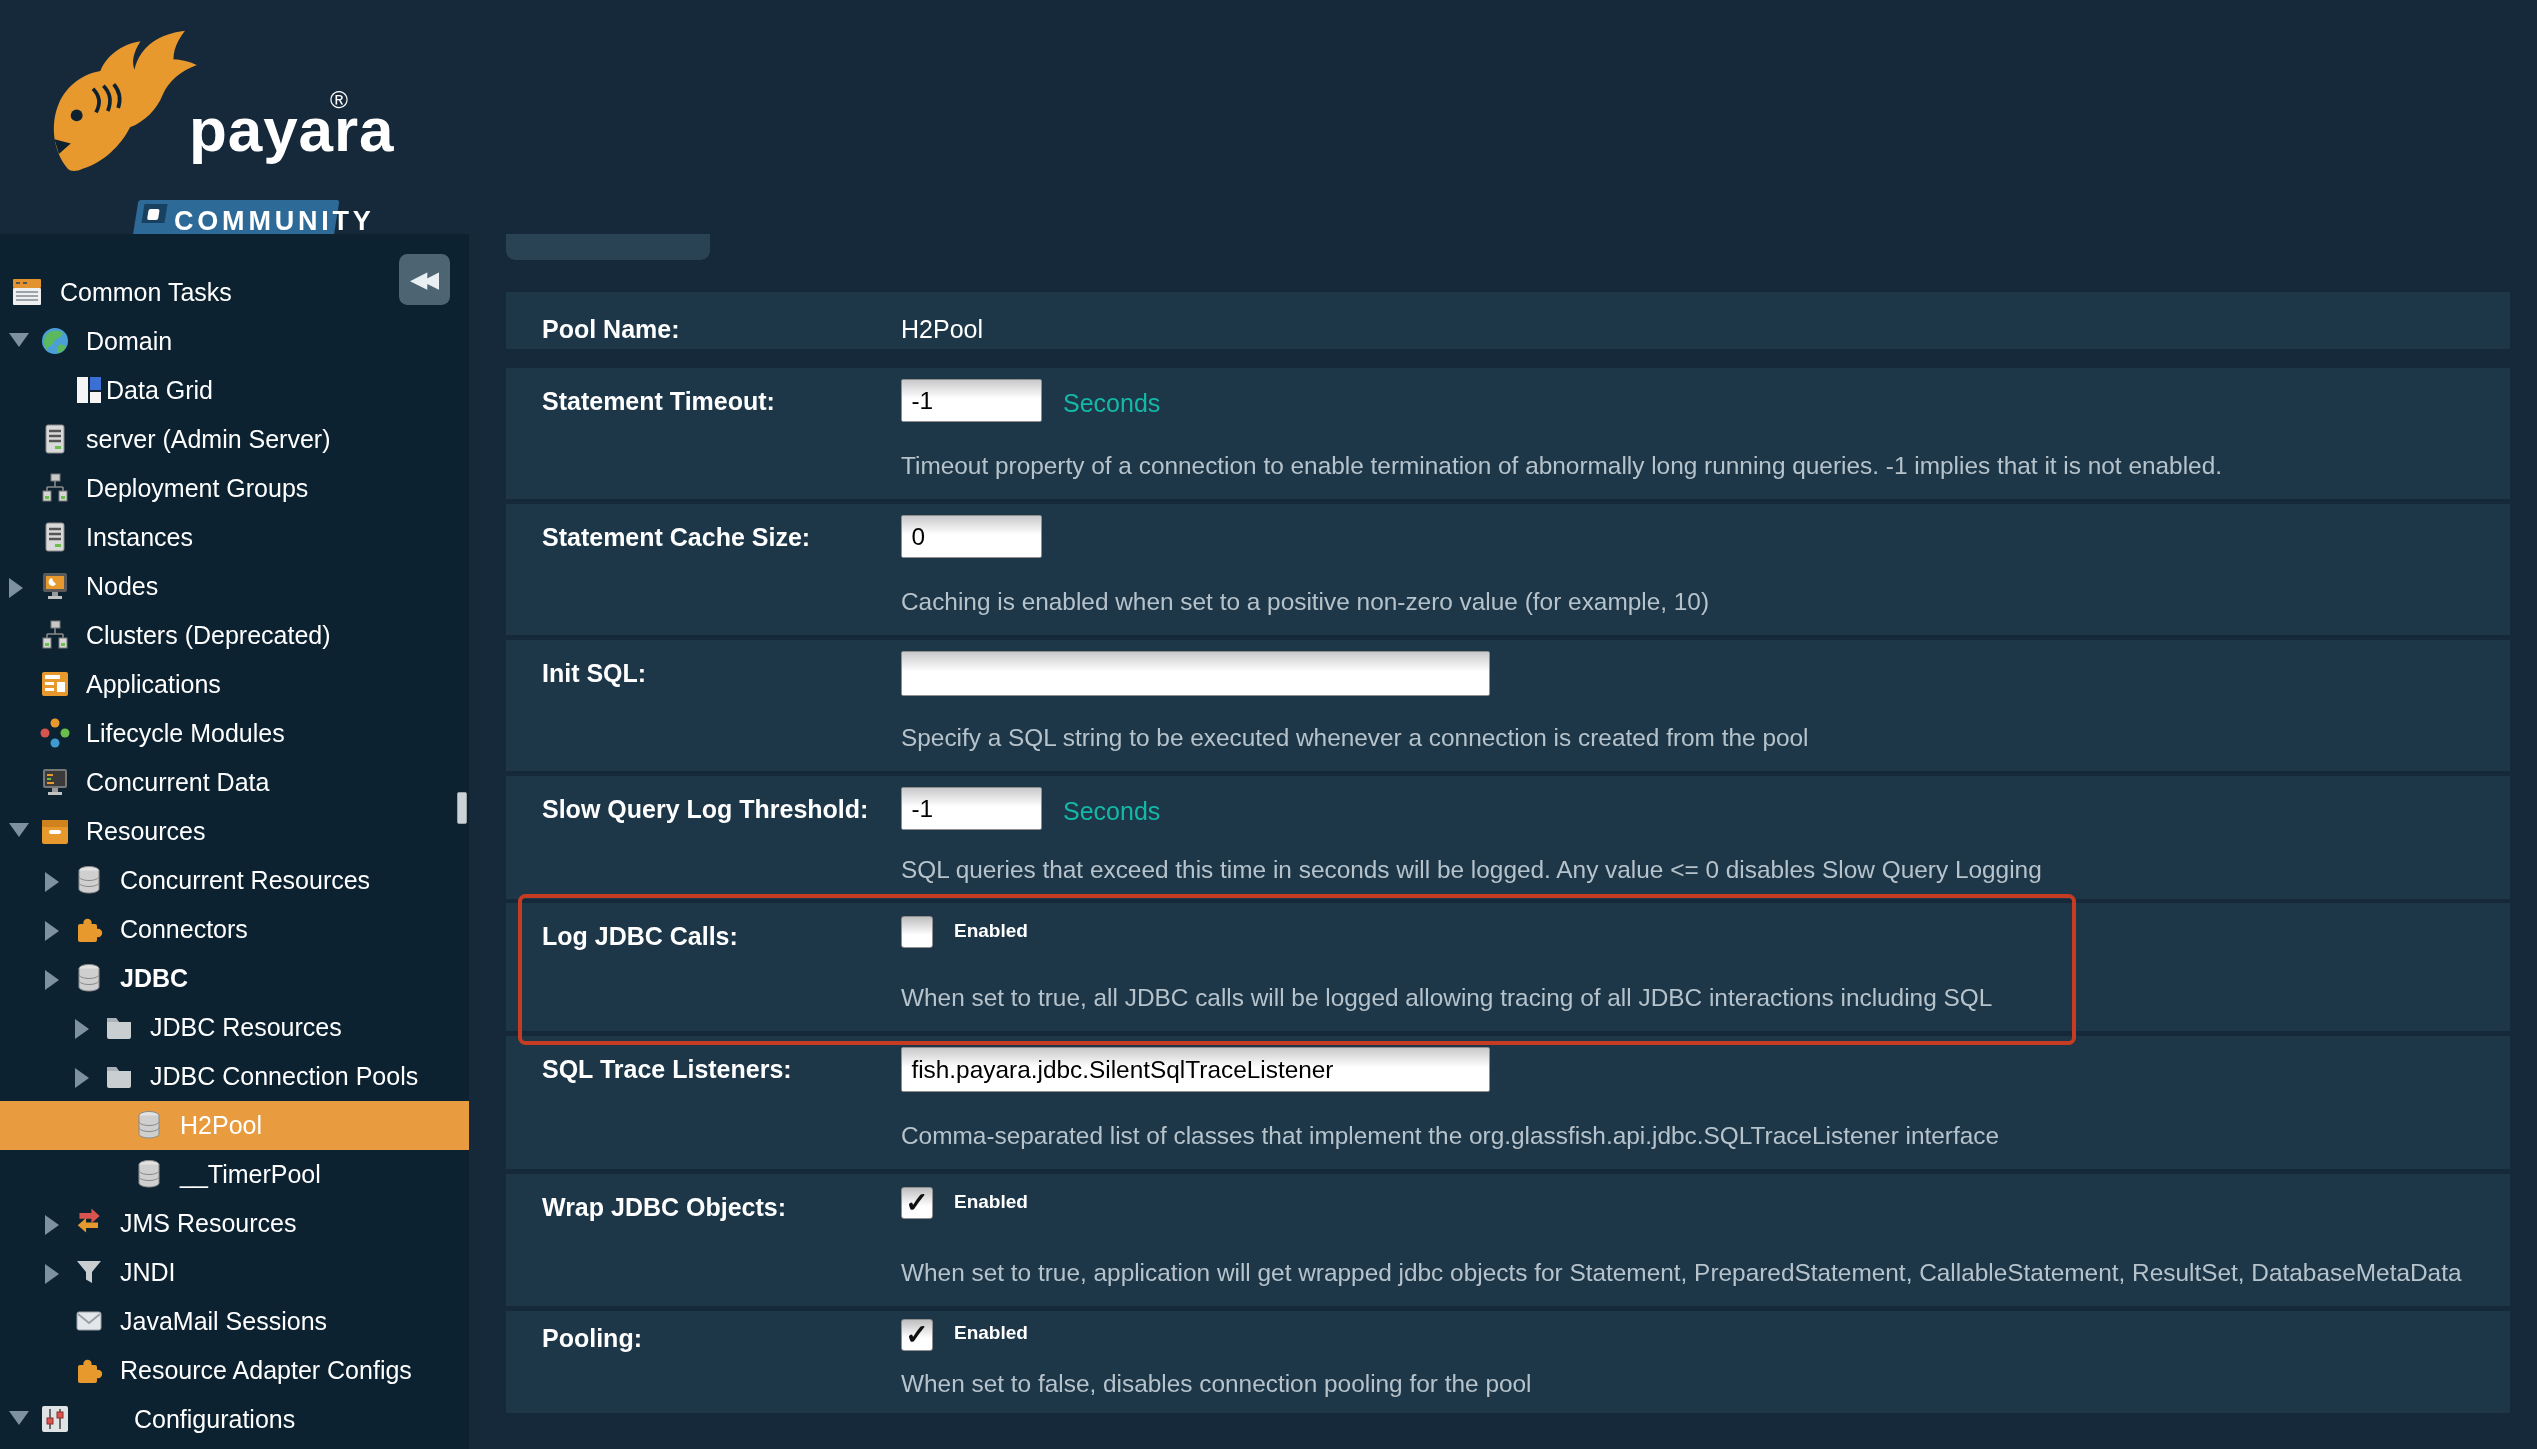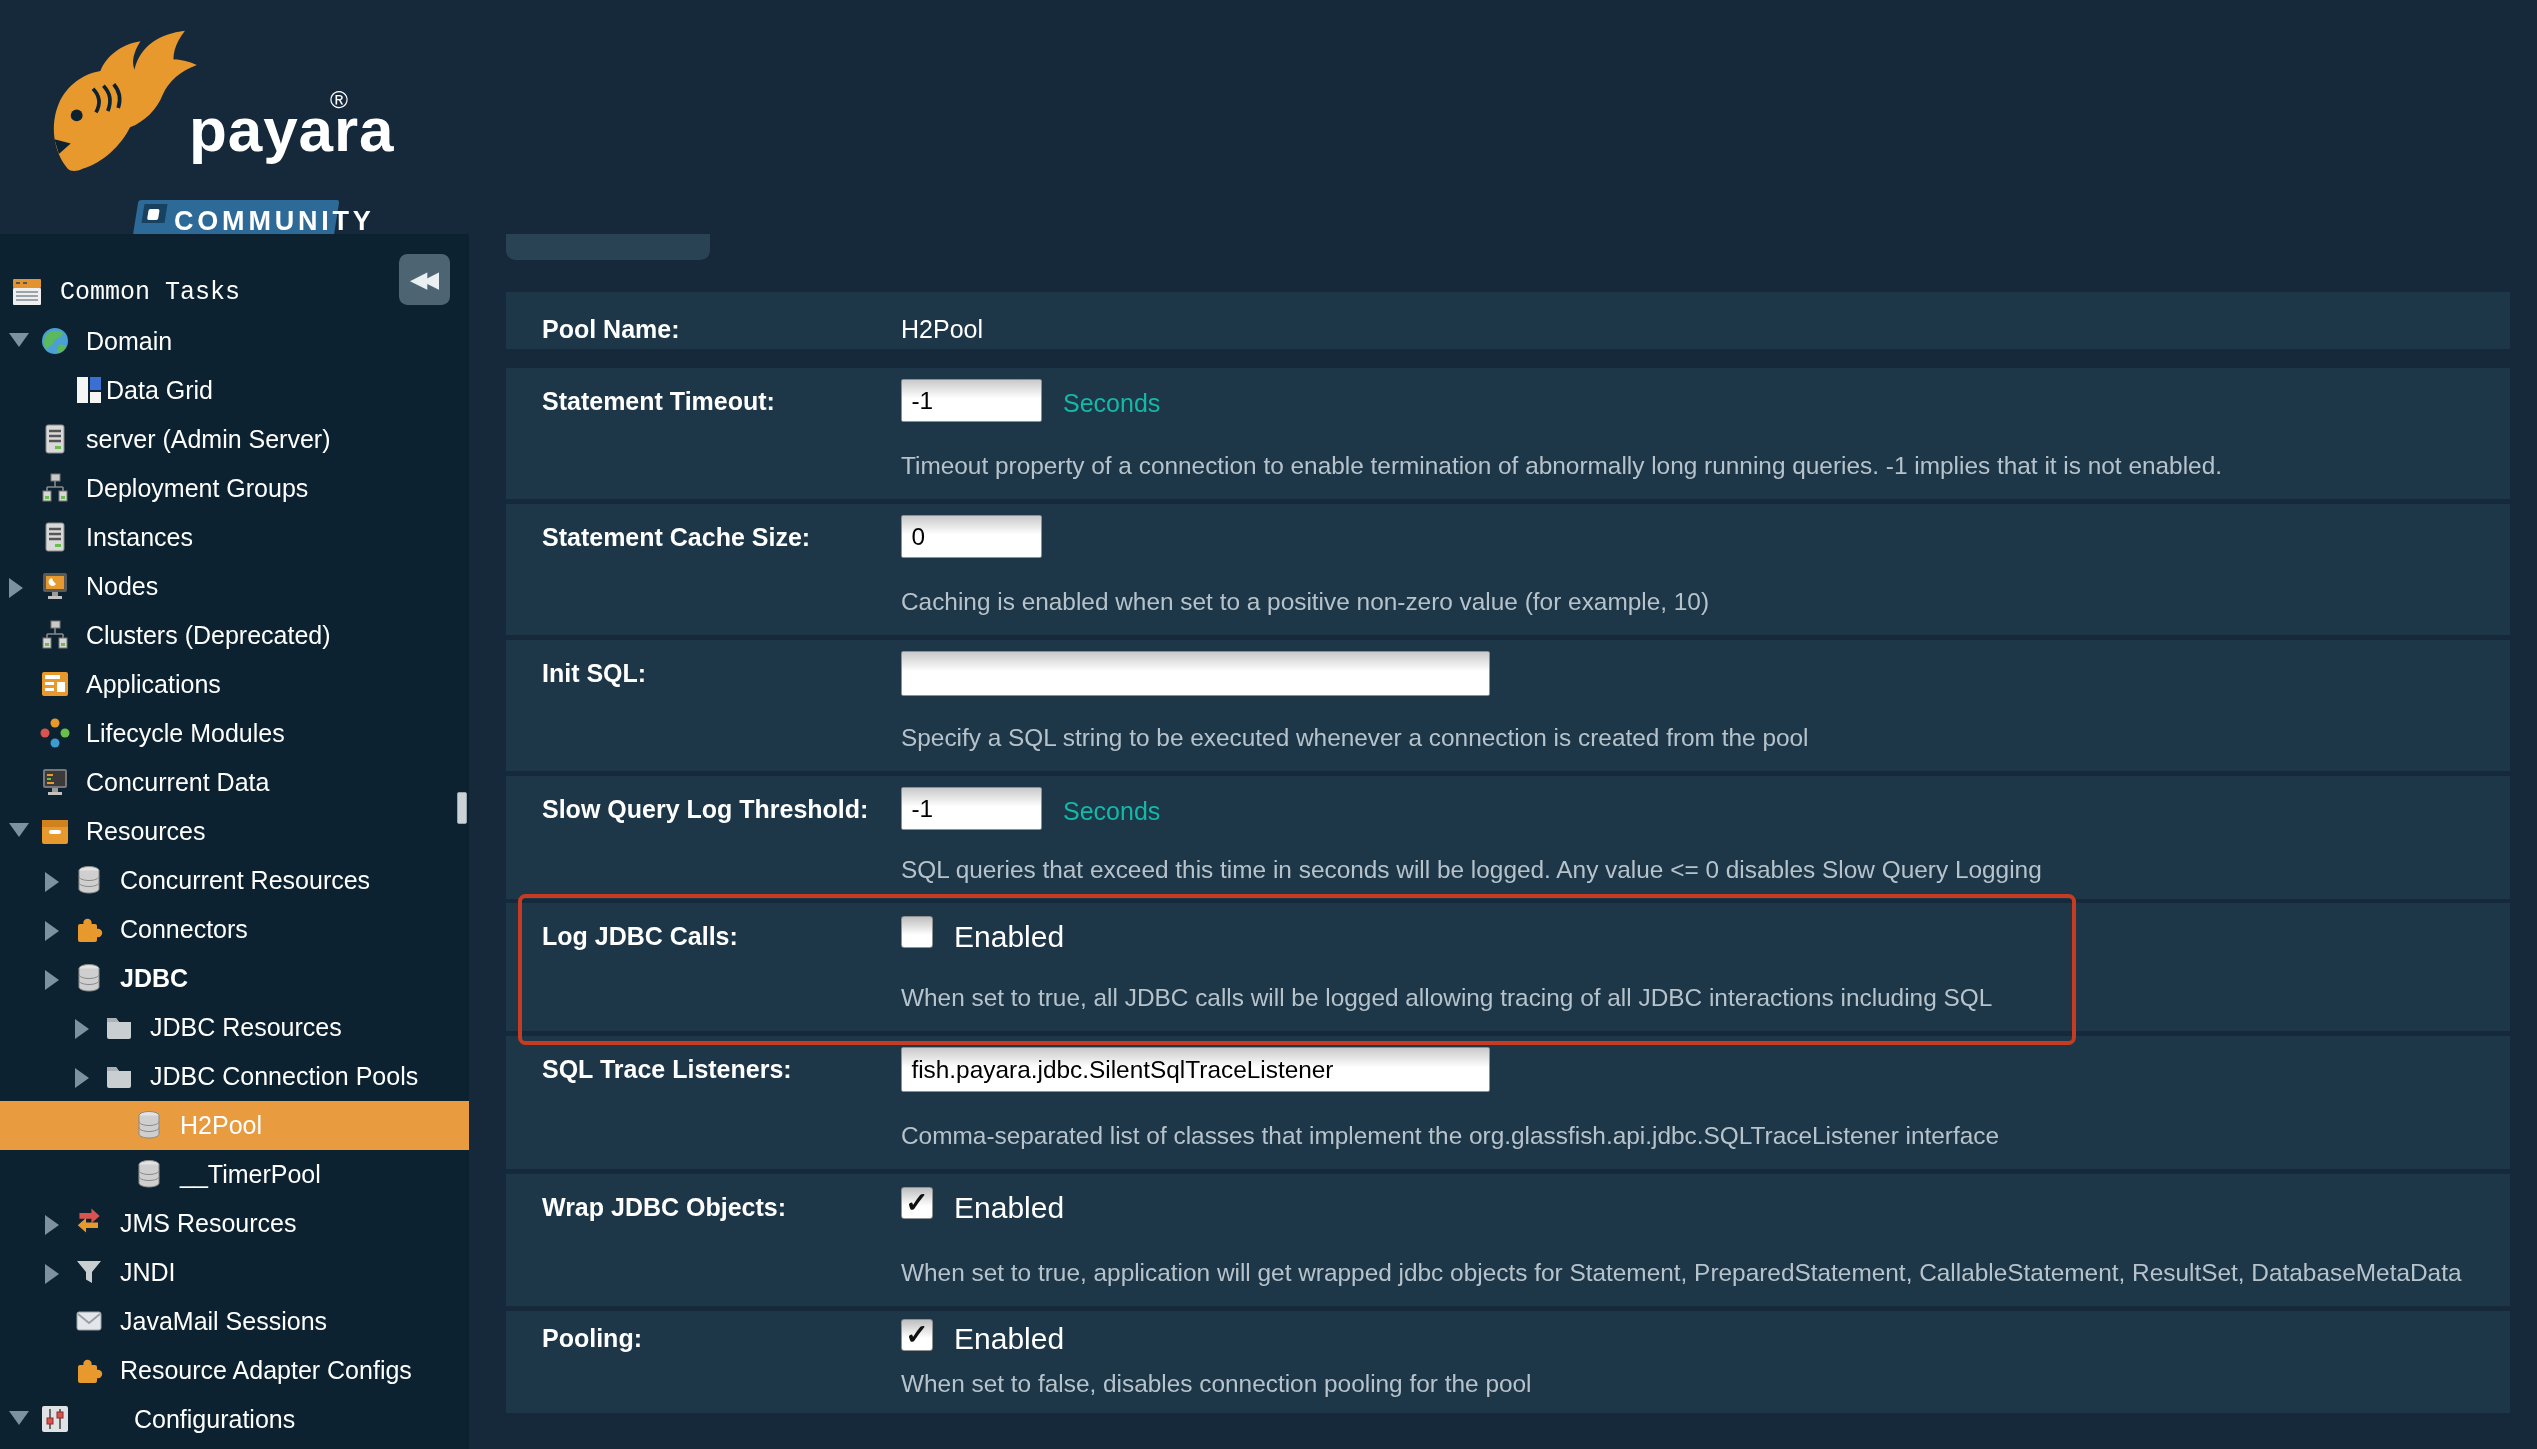--- a/index.html
+++ b/index.html
@@ -56,21 +56,21 @@
   .p4 .f-desc{bottom:15px}
   .p8 .f-desc{bottom:15px}
   input.field{position:absolute;left:395px;top:11.3px;height:43px;width:141px;
     background:linear-gradient(#c9c9c9,#ffffff 45%);border:0.9px solid #8f8f8f;border-radius:1.9px;
     font-family:"Liberation Sans",sans-serif;font-size:24.4px;color:#000;padding:0 9.4px}
   input.field.wide{width:589px;height:45px}
   .suffix{position:absolute;left:557px;top:20.6px;font-size:25px;color:#14b8a6}
   .checkbox{position:absolute;left:395px;top:13px;width:32px;height:32px;
     background:linear-gradient(#bfbfbf,#ffffff 60%);border:0.9px solid #909090;border-radius:2.8px;
     color:#111;font-size:28px;line-height:30px;text-align:center;font-weight:bold;cursor:pointer}
-  .enabled-label{position:absolute;left:448px;top:17px;font-size:30px;font-weight:normal;color:#fff}
+  .enabled-label{position:absolute;left:448px;top:17px;font-size:19px;font-weight:bold;color:#fff}
   .p8 .checkbox{top:7.5px}
   .p8 .enabled-label{top:11.3px}
   .p8 .f-label{top:13px}
   .highlight-box{position:absolute;left:49px;top:660px;width:1558px;height:151px;
     border:4.7px solid var(--red);border-radius:7.5px;pointer-events:none}
 </style>
 </head>
 <body>
 
 <div class="topbar">
@@ -100,21 +100,21 @@
             <line x1="5" y1="16" x2="27" y2="16"></line>
             <line x1="5" y1="20" x2="27" y2="20"></line>
             <line x1="5" y1="24" x2="27" y2="24"></line>
           </g>
           <g stroke="#555" stroke-width="2">
             <line x1="5" y1="7" x2="9" y2="7"></line>
             <line x1="12" y1="7" x2="16" y2="7"></line>
           </g>
         </svg>
       </span>
-      <span class="slabel" style="left: 60px; font-family: Liberation Mono, monospace;">Common Tasks</span>
+      <span class="slabel" style="left: 60px;">Common Tasks</span>
     </div>
     <div class="srow">
       <div class="sexp open" style="left: 9.4px;"></div>
       <span class="sicon" style="left: 39px;">
         <svg viewBox="0 0 32 32">
           <circle cx="16" cy="16" r="13" fill="#4aa0d5"></circle>
           <path d="M8 9 C12 5 20 5 24 8 C22 14 17 12 15 17 C13 22 9 20 8 25 C4 21 4 13 8 9Z" fill="#5cb85c"></path>
           <path d="M20 20 c3 -1 6 0 7 2 c-2 4 -6 6 -9 6 c0 -3 0 -6 2 -8Z" fill="#5cb85c"></path>
         </svg>
       </span>

